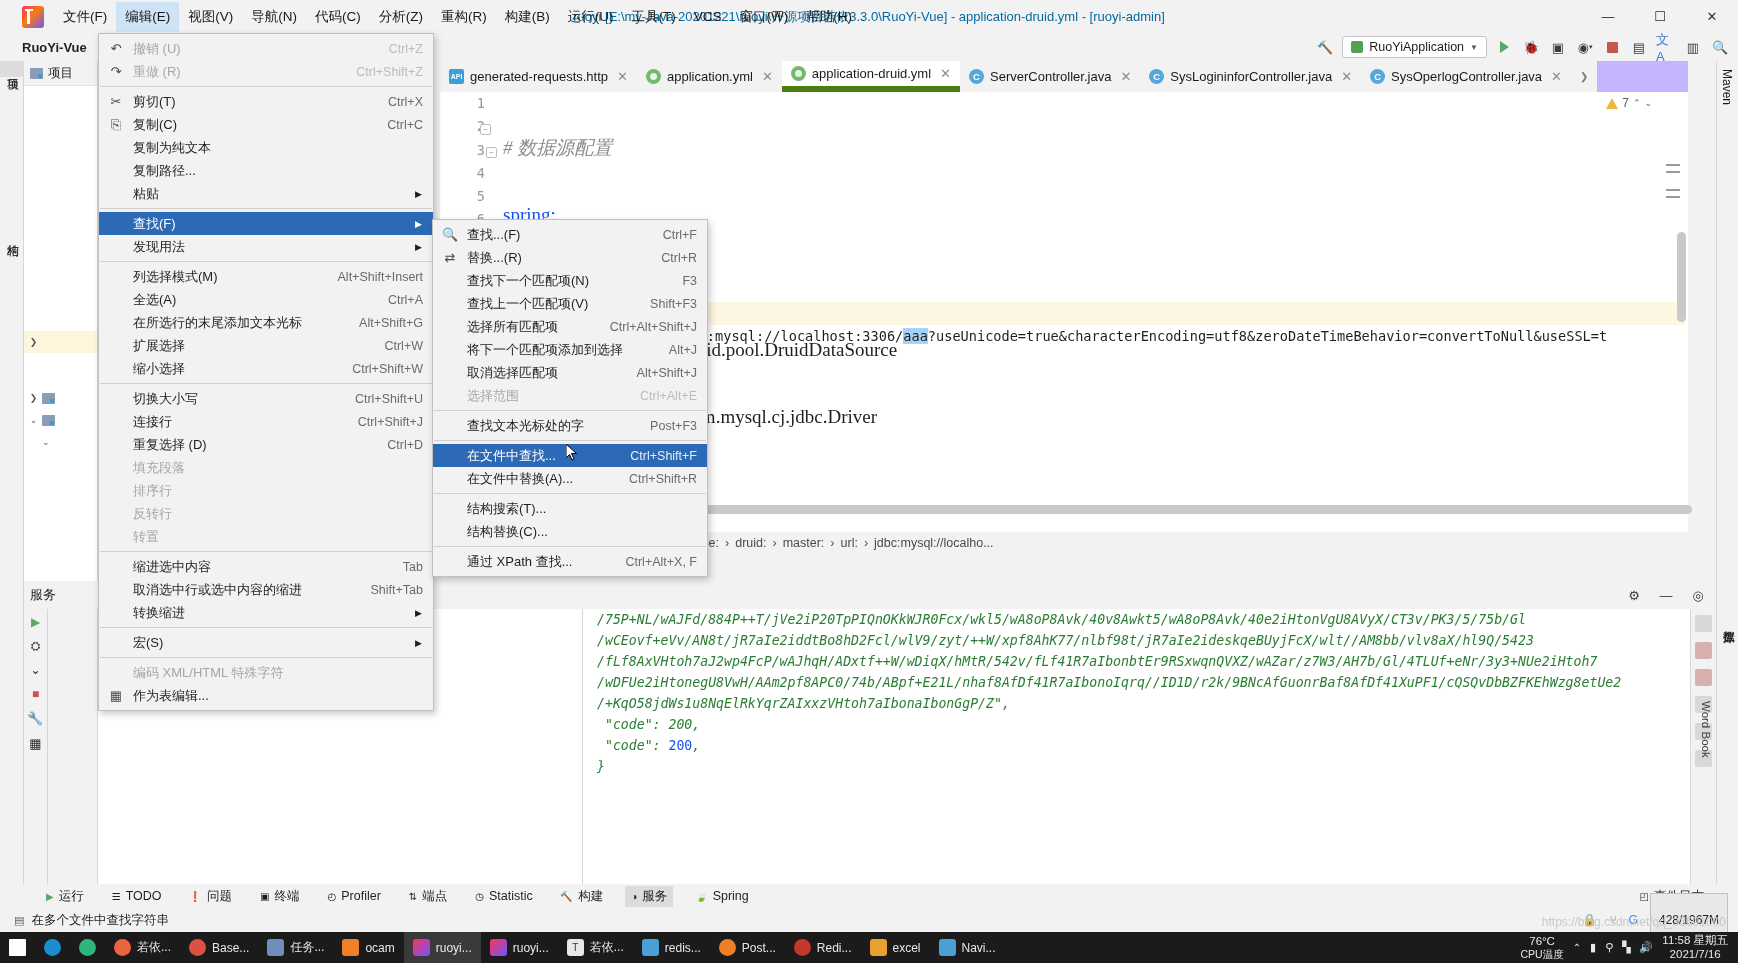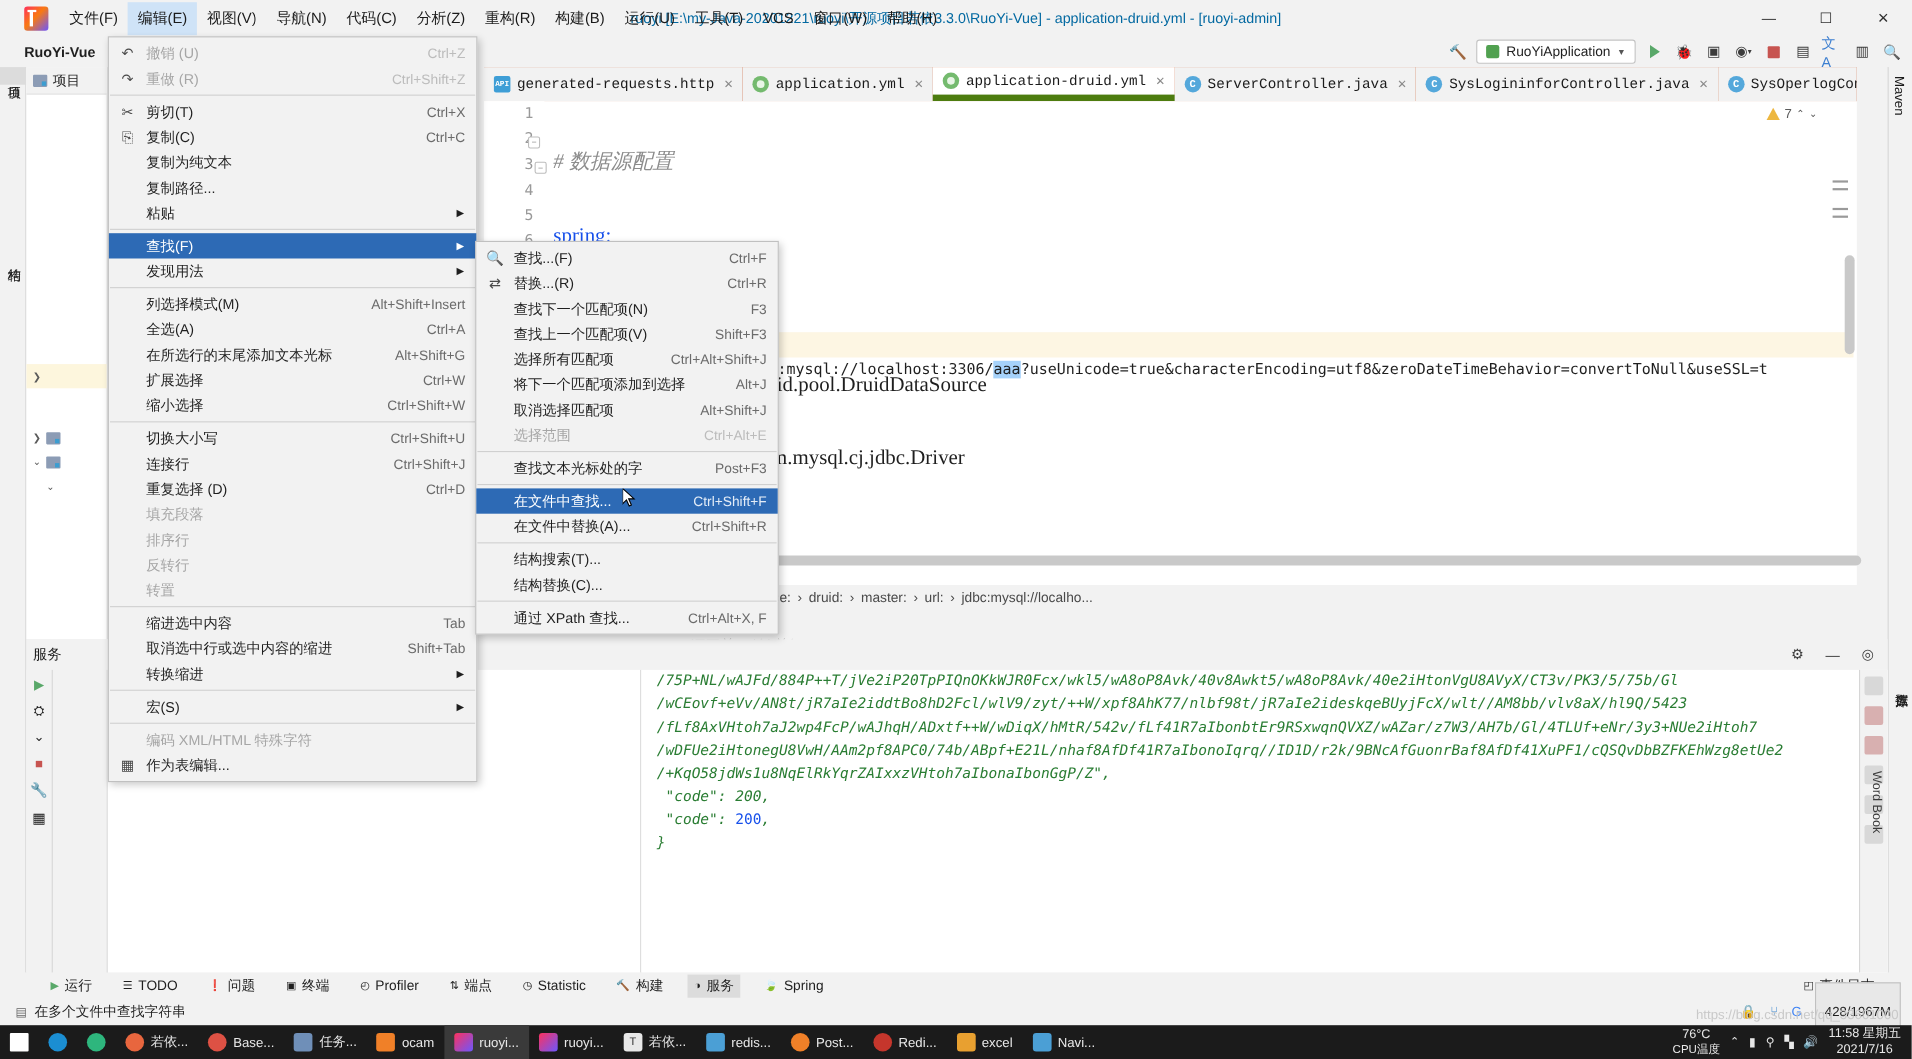--- a/index.html
+++ b/index.html
@@ -77,21 +77,21 @@
                background:#f2f2f2; font-size:12.5px; border-bottom:1px solid #e2e2e2; }
   .folder-ico { width:13px;height:11px;background:#8c9cb5;border-radius:1px;position:relative; }
   .folder-ico::after { content:""; position:absolute;right:1px;bottom:1px;width:4px;height:4px;background:#3c9dd0; }
   .tree-row { height:22px; display:flex; align-items:center; padding-left:4px; gap:3px; font-size:12px; }
   .tree-row.hl { background:#fdf6dd; }
   .chev { font-size:9px; color:#5b5b5b; width:11px; text-align:center; }
 
   
   .tabstrip {
     position:absolute; left:440px; top:61px; width:1248px; height:31px;
-    background:#c2410c; display:flex; align-items:flex-end; overflow:hidden;font-family:Liberation Mono, monospace;
+    background:#c4b5fd; display:flex; align-items:flex-end; overflow:hidden;
   }
   .etab { height:31px; display:flex; align-items:center; gap:6px; padding:0 9px;
           font-size:13px; white-space:nowrap; color:#1a1a1a; background:#f2f2f2; }
   .etab.sel { background:#fff; border-bottom:6px solid #4d7c0f; }
   .etab .x { color:#8b8b8b; font-size:13px; margin-left:3px; }
   .ico-http { width:15px;height:15px;background:#3e9ed6;border-radius:2px;color:#fff;
               font-size:7px;display:flex;align-items:center;justify-content:center;font-weight:bold;}
   .ico-yml { width:15px;height:15px;border-radius:50%;background:#74ba6e;position:relative; }
   .ico-yml::after{content:"";position:absolute;left:4px;top:4px;width:7px;height:7px;border-radius:50%;background:#e8f5e6;}
   .ico-java { width:15px;height:15px;border-radius:50%;background:#54a8db;color:#fff;font-size:9.5px;

